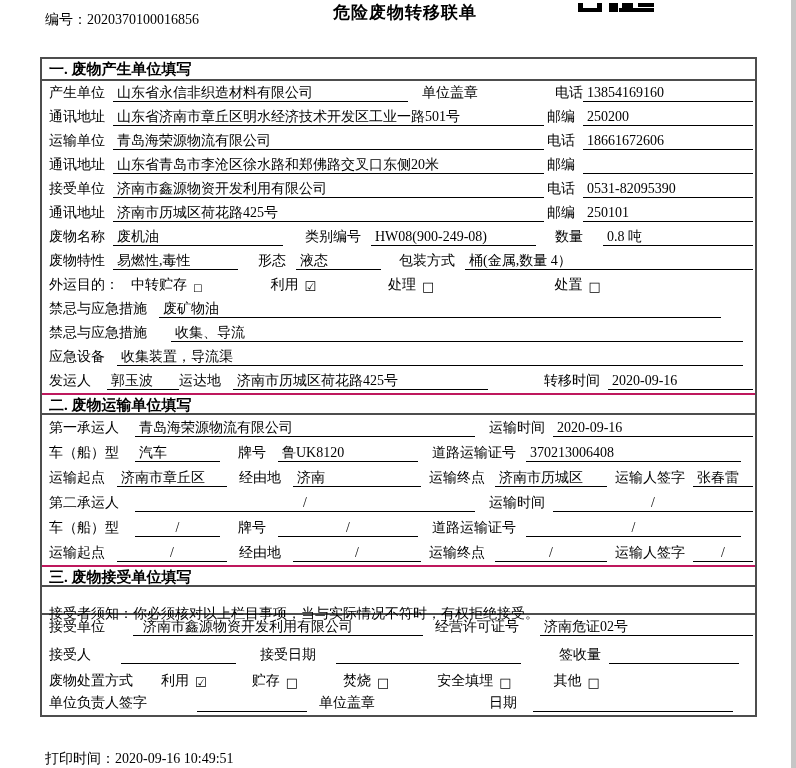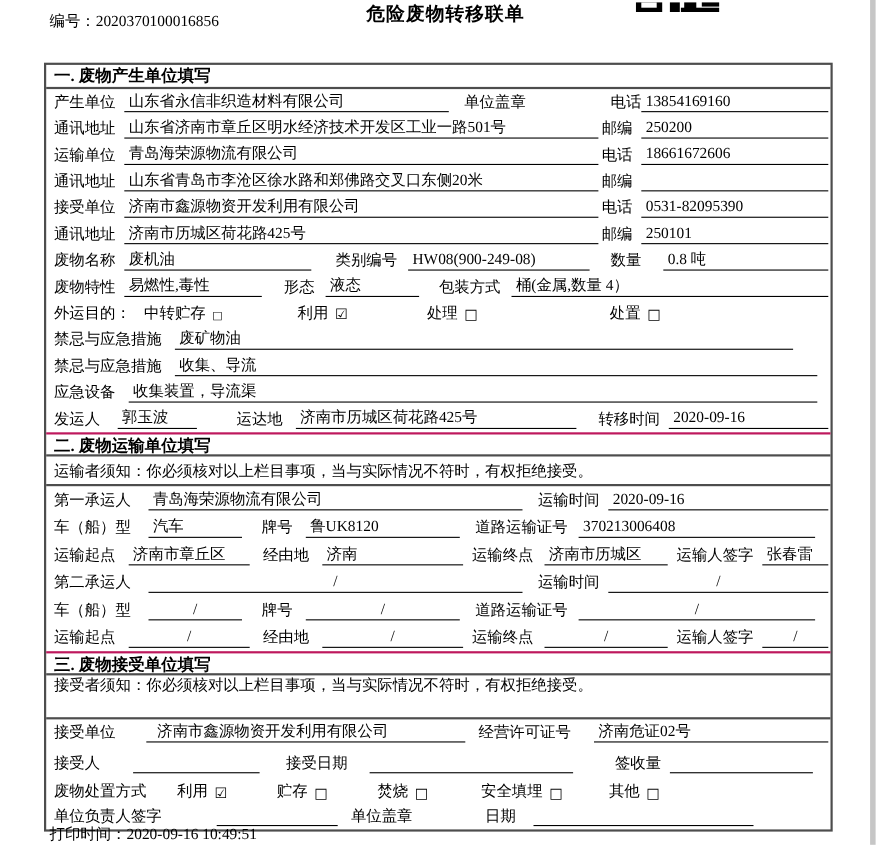--- a/index.html
+++ b/index.html
@@ -11,21 +11,21 @@
   }
   .edge-strip { position:absolute; right:0; top:0; width:5px; height:768px; background:#c6c6c6; }
   .serial-line { position:absolute; left:45px; top:11px; font-size:14px; white-space:nowrap; }
   .doc-title { position:absolute; left:333px; top:1px; font-size:17px; font-weight:bold; letter-spacing:1px; white-space:nowrap; }
   .qr-frag { position:absolute; left:578px; top:0; }
 
   .form { position:absolute; left:40px; top:57px; width:717px; border:2px solid #4d4d4d; background:#fff; }
   .sec-head { height:22px; font-size:15px; font-weight:bold; padding:1px 6px 0 7px; border-bottom:2px solid #4d4d4d; }
   .sec-head.bt { border-top:2px solid #be185d; }
   .notice { height:27px; font-size:14px; padding:5px 6px 0 7px; border-bottom:2px solid #4d4d4d; white-space:nowrap; }
-  .sec3 .notice { height:40px; padding-top:0; }
+  .sec3 .notice { height:28px; padding-top:18px; }
 
   .row { display:flex; align-items:flex-end; height:24px; padding:0 2px 3px 7px; font-size:14px; }
   .sec2 .row { height:25px; }
   .lbl { white-space:nowrap; }
   .val { border-bottom:1px solid #000; white-space:nowrap; padding:0 4px; line-height:17px; }
   .val.c { text-align:center; }
   .fill { flex:1; }
   .mla { margin-left:auto; }
   .cb { font-family:"DejaVu Sans",sans-serif; font-size:13px; line-height:15px; margin-left:6px; }
   .cb.sm { font-size:10px; line-height:13px; }
@@ -131,41 +131,40 @@
       <span class="cb">□</span>
     </div>
 
     <div class="row">
       <span class="lbl">禁忌与应急措施</span>
       <span class="val fill" style="margin-left:12px;margin-right:32px">废矿物油</span>
     </div>
 
     <div class="row">
       <span class="lbl">禁忌与应急措施</span>
-      <span class="val fill" style="margin-left:12px;margin-right:10px">收集、导流</span>
+      <span class="val fill" style="margin-left:24px;margin-right:10px">收集、导流</span>
     </div>
 
     <div class="row">
       <span class="lbl">应急设备</span>
       <span class="val fill" style="margin-left:12px;margin-right:10px">收集装置，导流渠</span>
     </div>
 
     <div class="row">
       <span class="lbl">发运人</span>
       <span class="val" style="width:72px;margin-left:16px">郭玉波</span>
-      <span class="lbl" style="margin-left:36px">运达地</span>
+      <span class="lbl" style="">运达地</span>
       <span class="val" style="width:255px;margin-left:12px">济南市历城区荷花路425号</span>
       <span class="lbl mla">转移时间</span>
       <span class="val" style="width:145px;margin-left:8px">2020-09-16</span>
     </div>
   </div>
 
   <div class="sec2">
     <div class="sec-head bt">二. 废物运输单位填写</div>
-    <div class="notice">运输者须知：你必须核对以上栏目事项，当与实际情况不符时，有权拒绝接受。</div>
 
     <div class="row">
       <span class="lbl">第一承运人</span>
       <span class="val" style="width:340px;margin-left:16px">青岛海荣源物流有限公司</span>
       <span class="lbl mla">运输时间</span>
       <span class="val" style="width:200px;margin-left:8px">2020-09-16</span>
     </div>
 
     <div class="row">
       <span class="lbl">车（船）型</span>
@@ -246,21 +245,21 @@
       <span class="lbl" style="margin-left:48px">安全填埋</span>
       <span class="cb">□</span>
       <span class="lbl" style="margin-left:42px">其他</span>
       <span class="cb">□</span>
     </div>
 
     <div class="row" style="height:22px">
       <span class="lbl">单位负责人签字</span>
       <span class="val" style="width:110px;margin-left:50px"></span>
       <span class="lbl" style="margin-left:12px">单位盖章</span>
-      <span class="lbl" style="margin-left:66px">日期</span>
+      <span class="lbl" style="margin-left:114px">日期</span>
       <span class="val" style="width:200px;margin-left:16px"></span>
     </div>
   </div>
 </div>
 
 <div class="print-line">
   <span>打印时间：</span><span>2020-09-16 10:49:51</span>
 </div>
 
 </body></html>

